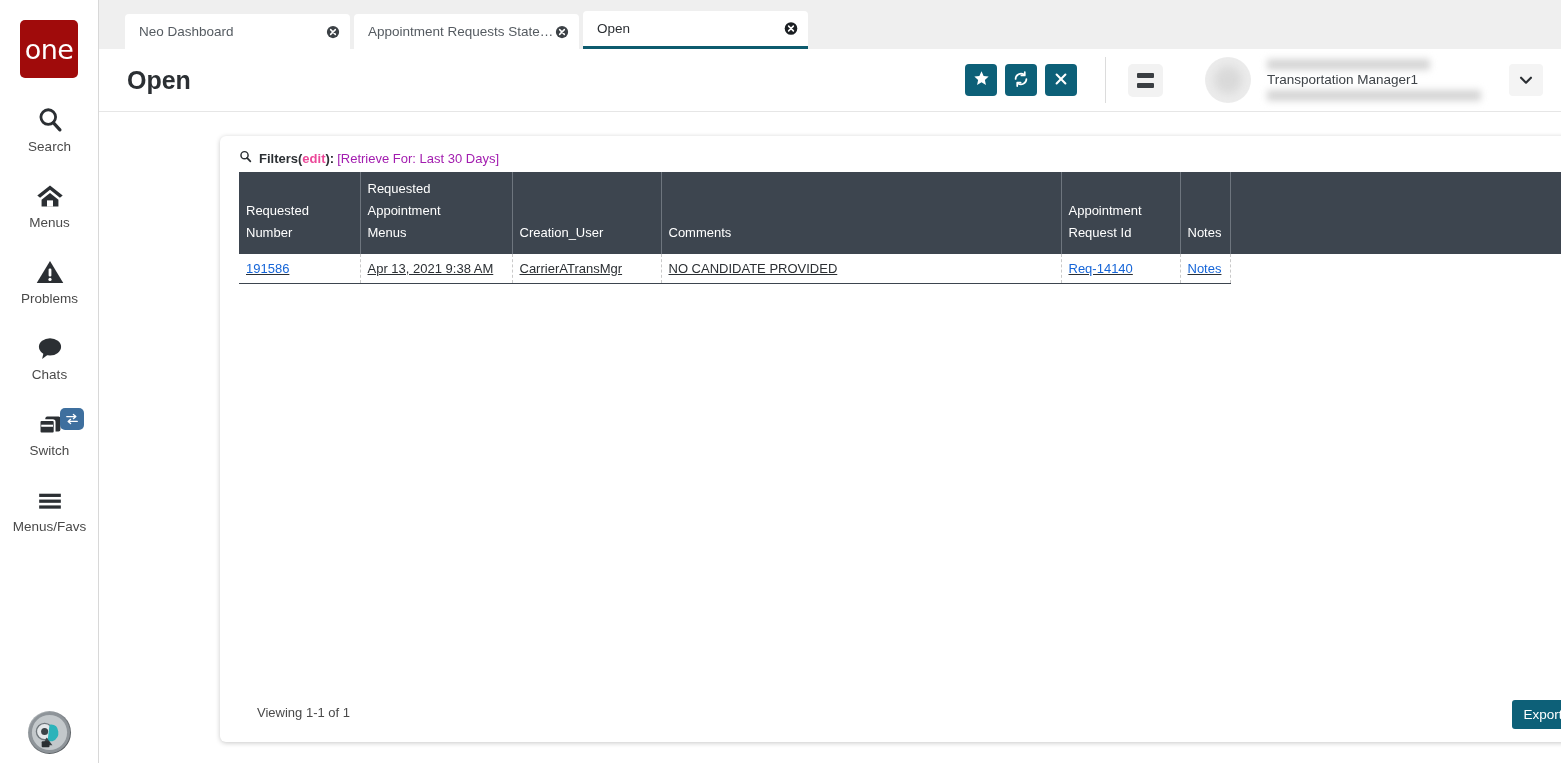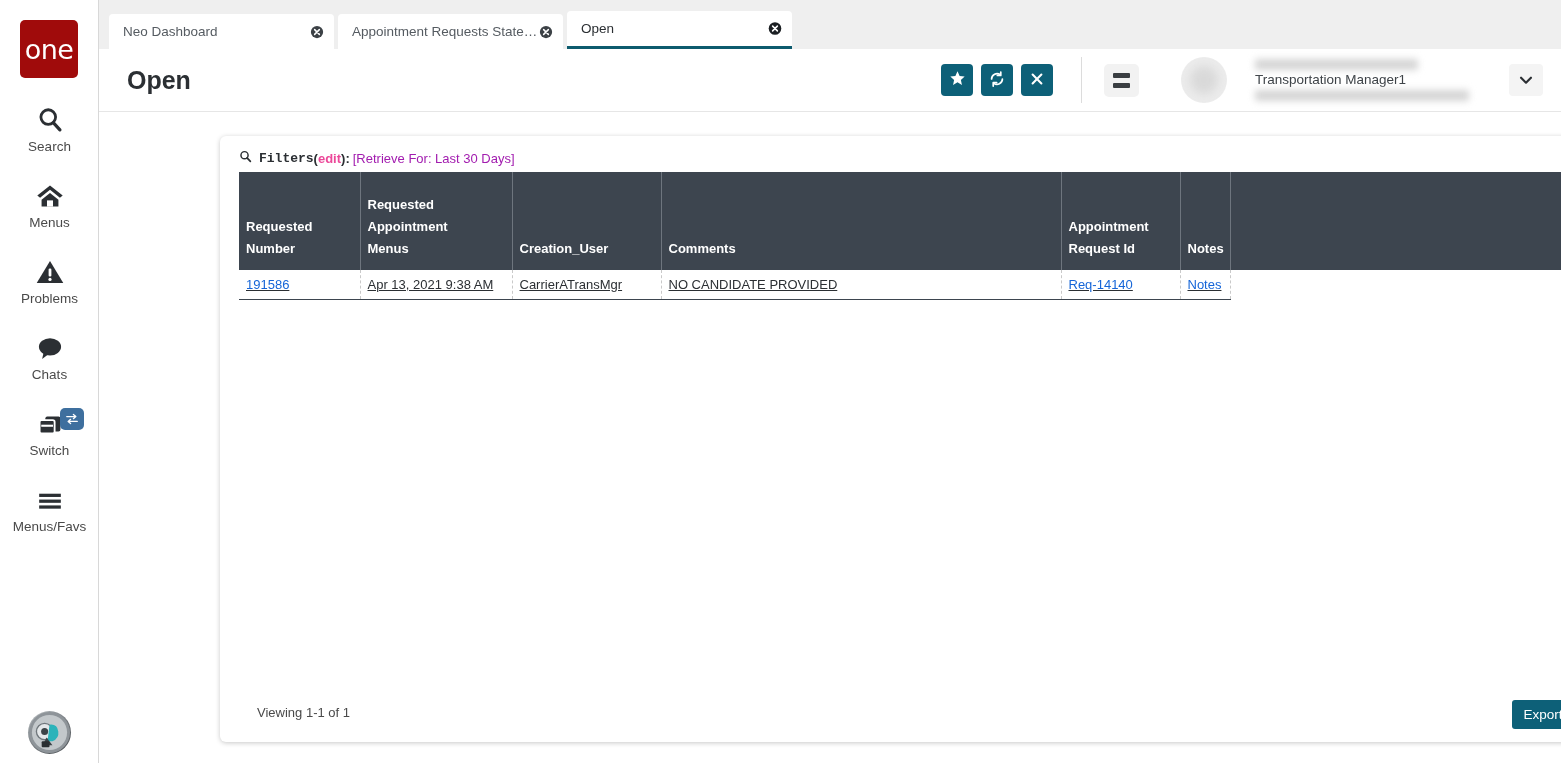--- a/index.html
+++ b/index.html
@@ -72,21 +72,21 @@
   }
 
   
   .main { flex: 1; height: 763px; position: relative; background: #ffffff; }
 
   .tabbar {
     height: 49px;
     background: #efefef;
     display: flex;
     align-items: flex-end;
-    padding-left: 10px;
+    padding-left: 26px;
     position: relative;
   }
   .tab {
     height: 35px;
     background: #ffffff;
     border-radius: 4px 4px 0 0;
     display: flex;
     align-items: center;
     padding: 0 10px 0 14px;
     margin-right: 4px;
@@ -156,21 +156,20 @@
     gap: 5px;
   }
   .menu-btn i { display: block; height: 5px; background: #3a3e42; border-radius: 1px; }
   .menu-btn i.b1 { width: 17px; }
   .menu-btn i.b2 { width: 17px; }
 
   .user-block {
     display: flex; align-items: center;
     margin-left: 42px;
     cursor: pointer;
-    gap: 12px;
   }
   .user-avatar {
     width: 46px; height: 46px;
     border-radius: 50%;
     background: #ececec;
     position: relative;
     overflow: hidden;
   }
   .user-avatar::after {
     content: "";
@@ -218,39 +217,39 @@
     background: #ffffff;
     border-radius: 6px;
     box-shadow: 0 1px 5px rgba(0,0,0,0.22);
   }
   .filters-row {
     display: flex;
     align-items: center;
     padding: 14px 0 6px 19px;
     font-size: 13px;
   }
-  .filters-label { font-weight: bold; color: #2b2f33; margin-left: 7px; font-family: Liberation Mono, monospace; }
+  .filters-label { font-weight: bold; color: #2b2f33; margin-left: 7px; }
   .filters-edit { color: #ec4899; font-weight: bold; cursor: pointer; }
   .filters-edit-wrap { font-weight: bold; color: #2b2f33; }
   .filters-retrieve { margin-left: 3px; color: #a21caf; }
 
   table.grid {
     border-collapse: collapse;
     table-layout: fixed;
     width: 1382px;
     margin-left: 19px;
   }
   table.grid thead th {
     background: #3d454f;
     color: #ffffff;
     font-size: 13px;
-    font-weight: bold;
+    font-weight: normal;
     text-align: left;
     vertical-align: bottom;
-    padding: 22px 7px 10px 7px;
+    padding: 6px 7px 10px 7px;
     height: 50px;
     border-right: 1px solid #6e757e;
   }
   table.grid thead th.last-head { border-right: none; }
   table.grid thead th .hdr { line-height: 22px; }
   table.grid tbody td {
     font-size: 13px;
     color: #2b2f33;
     padding: 7px 7px;
     height: 29px;

